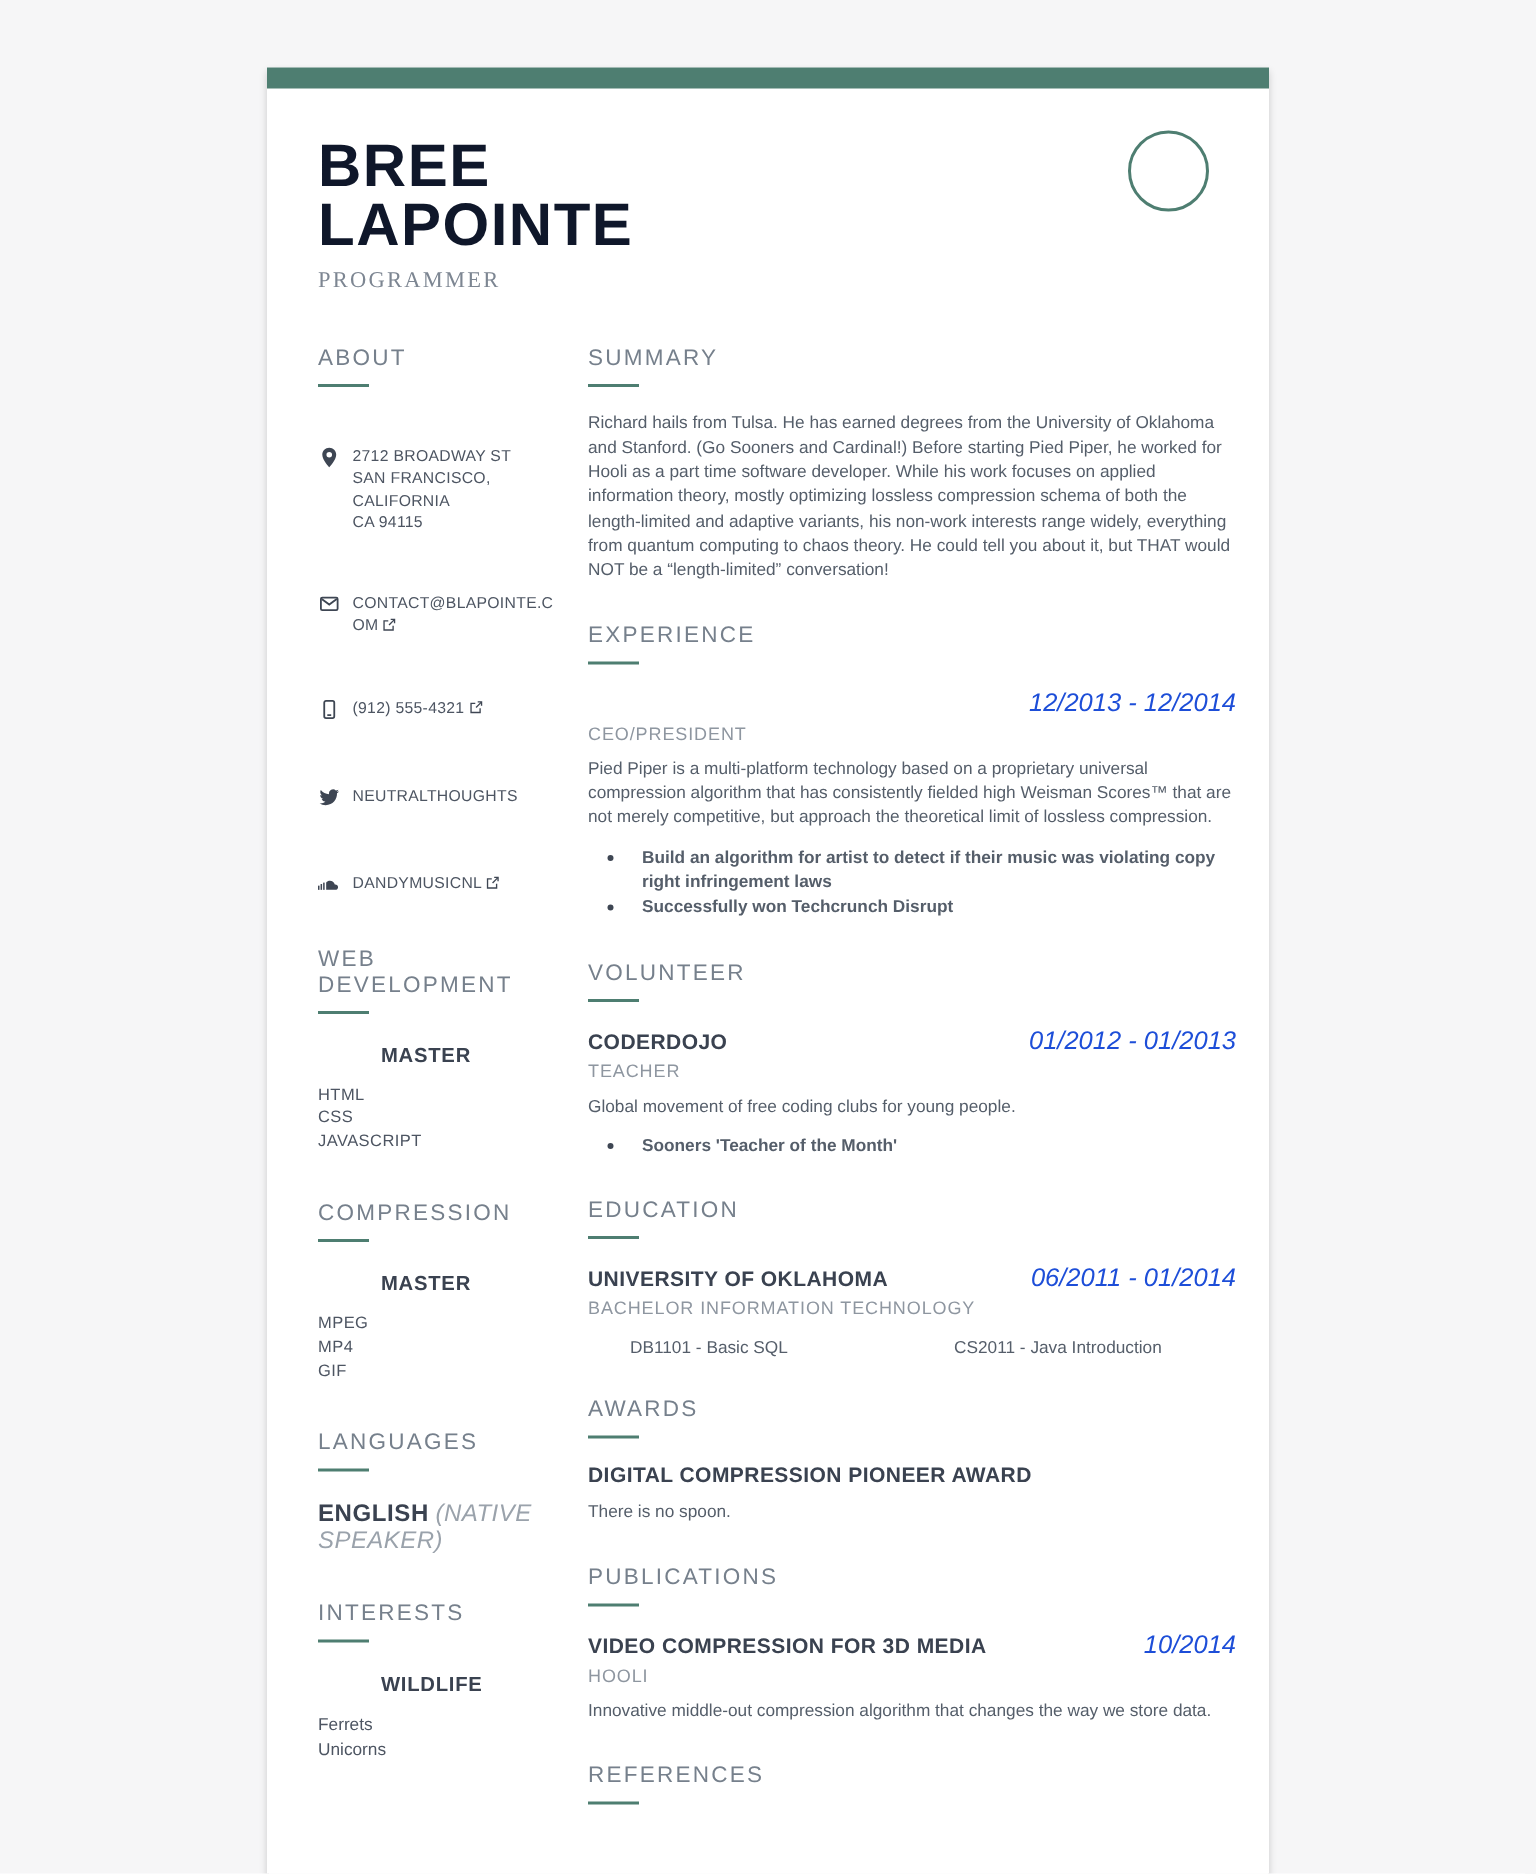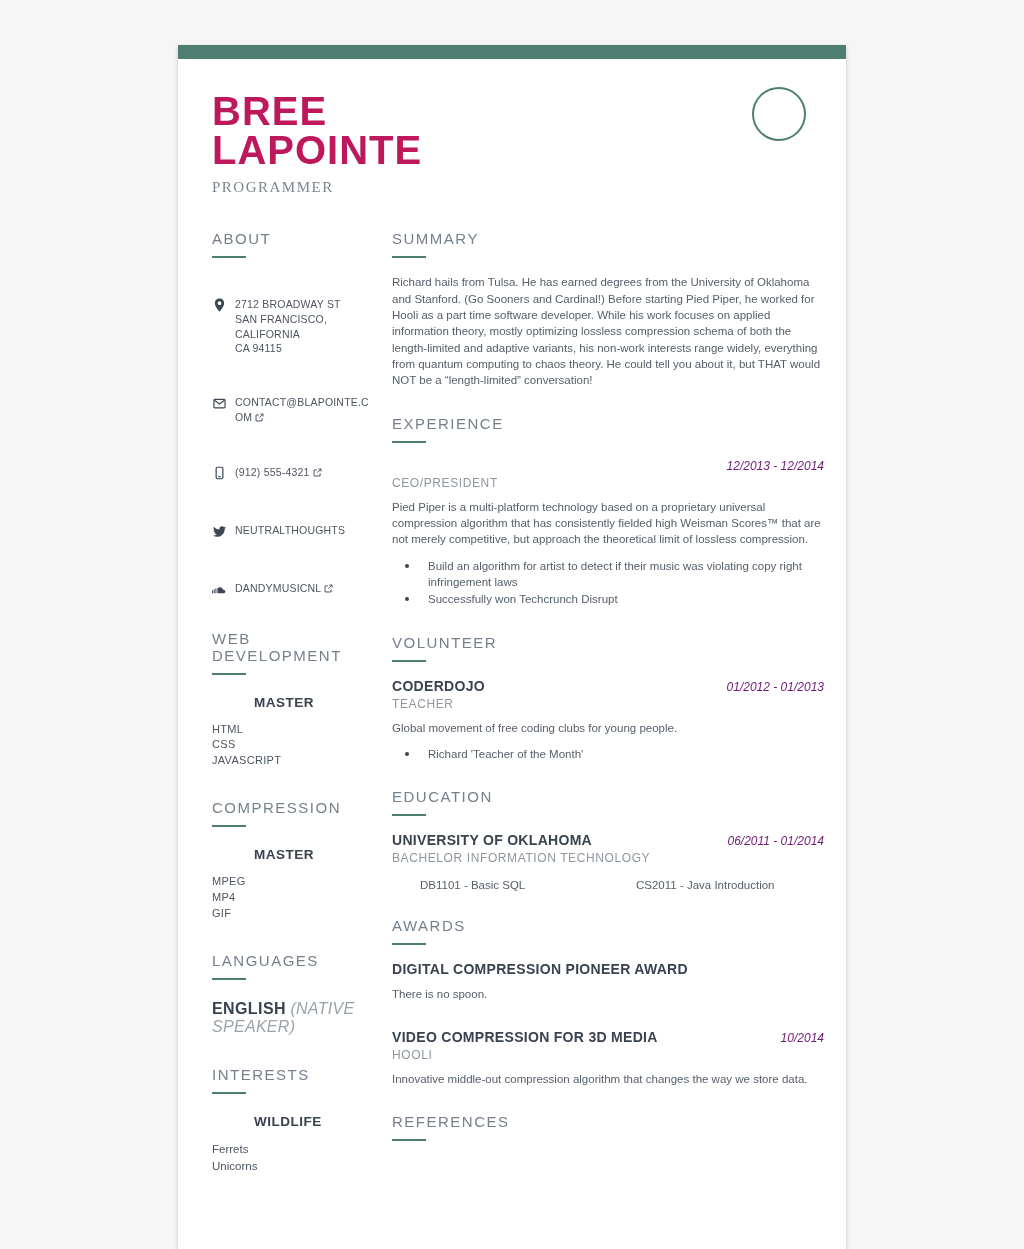--- a/index.html
+++ b/index.html
@@ -14,21 +14,21 @@
   .page {
     width:668px; margin-left:178px; margin-top:45px;
     background:#ffffff; min-height:1104px;
     box-shadow:0 2px 5px rgba(0,0,0,.18);
     position:relative;
   }
   .topbar { height:14px; background:#4e7e71; }
 
   
   .header { padding:33px 40px 0 34px; position:relative; margin-bottom:34px; }
-  .name { font-size:40px; font-weight:bold; color:#be185d; letter-spacing:1px; line-height:.98; }
+  .name { font-size:40px; font-weight:bold; color:#0f172a; letter-spacing:1px; line-height:.98; }
   .role { font-size:15px; color:#7d8692; letter-spacing:1.5px; margin-top:9px;font-family:Liberation Serif, serif; }
   .avatar {
     position:absolute; top:28px; right:40px;
     width:54px; height:54px; border-radius:50%;
     border:2px solid #4e7e71; background:#fff;
   }
 
   
   .cols { display:flex; padding:0 22px 46px 34px; }
   .left { width:158px; flex:none; }
@@ -57,24 +57,24 @@
   .sitem { font-size:11px; color:#4d5562; line-height:1.45; letter-spacing:.3px; }
   .lang-line { margin-top:20px; font-size:16px; }
   .lang-name { font-weight:bold; color:#3a4250; letter-spacing:.4px; }
   .lang-note { font-style:italic; color:#9aa2ab; letter-spacing:.3px; }
   .interest-item { font-size:11.5px; color:#4d5562; line-height:1.5; }
 
   
   .entry { margin-top:16px; }
   .entry-head { display:flex; align-items:baseline; }
   .entry-title { font-size:14px; font-weight:bold; color:#3a4250; letter-spacing:.3px; flex:1; }
-  .entry-date { font-size:12px; font-style:italic; color:#701a75; white-space:nowrap; margin-left:12px;text-align:right; }
+  .entry-date { font-size:17px; font-style:italic; color:#1d4ed8; white-space:nowrap; margin-left:12px;text-align:right; }
   .entry-sub { font-size:12px; color:#8e96a0; letter-spacing:.6px; margin-top:3px; }
   .entry-body { font-size:11.5px; color:#555e6a; line-height:1.42; margin-top:9px; }
-  ul.bullets { list-style:none; margin-top:10px; }
+  ul.bullets { list-style:none; margin-top:10px;font-weight:bold; }
   ul.bullets li {
     position:relative; padding-left:36px;
     font-size:11.5px; color:#555e6a; line-height:1.42; margin-bottom:1px;
   }
   ul.bullets li::before {
     content:""; position:absolute; left:13px; top:6px;
     width:4px; height:4px; border-radius:50%; background:#3e4653;
   }
   .courses { display:flex; margin-top:14px; }
   .course { width:50%; padding-left:28px; font-size:11.5px; color:#555e6a; }
@@ -234,21 +234,21 @@
       <div class="rsec">
         <div class="shead">VOLUNTEER</div>
         <div class="entry">
           <div class="entry-head">
             <span class="entry-title">CODERDOJO</span>
             <span class="entry-date">01/2012 - 01/2013</span>
           </div>
           <div class="entry-sub">TEACHER</div>
           <div class="entry-body">Global movement of free coding clubs for young people.</div>
           <ul class="bullets">
-            <li>Richard 'Teacher of the Month'</li>
+            <li>Sooners 'Teacher of the Month'</li>
           </ul>
         </div>
       </div>
 
       <div class="rsec">
         <div class="shead">EDUCATION</div>
         <div class="entry">
           <div class="entry-head">
             <span class="entry-title">UNIVERSITY OF OKLAHOMA</span>
             <span class="entry-date">06/2011 - 01/2014</span>
@@ -265,20 +265,21 @@
         <div class="shead">AWARDS</div>
         <div class="entry">
           <div class="entry-head">
             <span class="entry-title">DIGITAL COMPRESSION PIONEER AWARD</span>
           </div>
           <div class="entry-body">There is no spoon.</div>
         </div>
       </div>
 
       <div class="rsec">
+        <div class="shead">PUBLICATIONS</div>
         <div class="entry">
           <div class="entry-head">
             <span class="entry-title">VIDEO COMPRESSION FOR 3D MEDIA</span>
             <span class="entry-date">10/2014</span>
           </div>
           <div class="entry-sub">HOOLI</div>
           <div class="entry-body">Innovative middle-out compression algorithm that changes the way we store data.</div>
         </div>
       </div>
 

